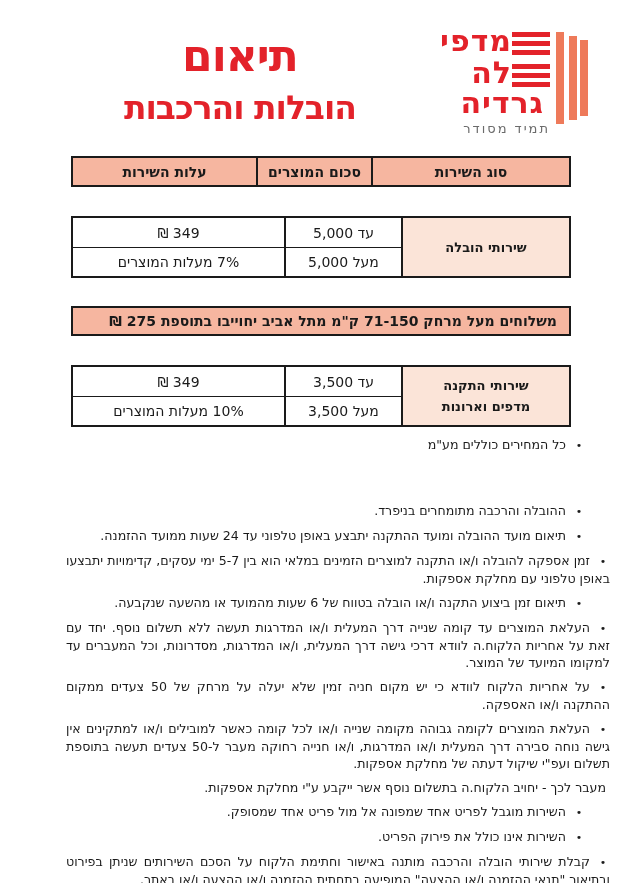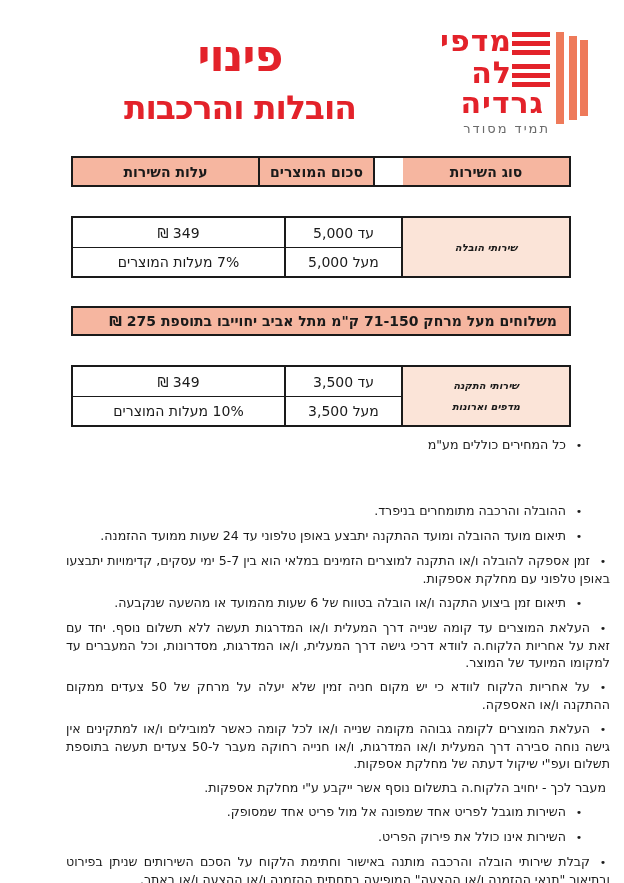--- a/index.html
+++ b/index.html
@@ -14,60 +14,60 @@
   .logo { position:absolute; left:440px; top:24px; width:150px; height:120px; }
   .logo-text { position:absolute; right:48px; direction:rtl; color:#e3222a; font-weight:bold; font-size:30px; line-height:30px; letter-spacing:1px; }
   .logo-bar { position:absolute; height:5px; background:#e3222a; }
   .logo-stripe { position:absolute; background:#ee7a5a; width:8px; }
   .logo-tag { position:absolute; right:40px; top:97px; direction:rtl; color:#6b6b6b; font-size:13px; letter-spacing:2px; }
   
   .tbl { position:absolute; left:71px; width:500px; border:2px solid #1a1a1a; border-left-width:2px; box-sizing:border-box; direction:rtl; }
   .row { display:flex; flex-direction:row; }
   .cell { box-sizing:border-box; display:flex; align-items:center; justify-content:center; font-size:14px; }
   .hdr { background:#f6b6a0; font-weight:bold; font-size:14px; }
-  .svc { background:#fbe4d8; font-weight:bold; font-size:10px; text-align:center; line-height:21px;font-style:italic; }
+  .svc { background:#fbe4d8; font-weight:bold; font-size:13px; text-align:center; line-height:21px; }
   .c2 { width:115px; border-right:2px solid #1a1a1a; }
   .c3 { width:164px; border-right:2px solid #1a1a1a; }
   .c-all { flex:1; }
   .split { display:flex; flex-direction:column; }
   .split .cell { height:29px; }
   .split .cell + .cell { border-top:1px solid #1a1a1a; }
   .notice { position:absolute; left:71px; top:306px; width:500px; height:30px; box-sizing:border-box; border:2px solid #1a1a1a;
     background:#f6b6a0; direction:rtl; font-weight:bold; font-size:14px; display:flex; align-items:center; padding-right:12px; white-space:nowrap; }
   
   .bullets { position:absolute; left:66px; top:436px; width:544px; direction:rtl; font-size:12.6px; line-height:17px; color:#1a1a1a; }
   .b { margin-bottom:7px; text-align:justify; }
   .b .dot { display:inline-block; width:14px; text-align:center; margin-left:6px; font-size:11px; }
   .b.plain { }
 </style>
 </head>
 <body>
 
-<div class="title-main">פינוי</div>
+<div class="title-main">תיאום</div>
 <div class="title-sub">הובלות והרכבות</div>
 
 <div class="logo">
   <div class="logo-stripe" style="right:26px; top:8px; height:92px;"></div>
   <div class="logo-stripe" style="right:13px; top:12px; height:84px;"></div>
   <div class="logo-stripe" style="right:2px; top:16px; height:76px;"></div>
   <div class="logo-bar" style="right:40px; top:8px; width:38px;"></div>
   <div class="logo-bar" style="right:40px; top:17px; width:38px;"></div>
   <div class="logo-bar" style="right:40px; top:26px; width:38px;"></div>
   <div class="logo-bar" style="right:40px; top:40px; width:38px;"></div>
   <div class="logo-bar" style="right:40px; top:49px; width:38px;"></div>
   <div class="logo-bar" style="right:40px; top:58px; width:38px;"></div>
   <div class="logo-text" style="top:2px; right:78px;">מדפי</div>
   <div class="logo-text" style="top:34px; right:78px;">לה</div>
   <div class="logo-text" style="top:64px; right:46px;">גרדיה</div>
   <div class="logo-tag">תמיד מסודר</div>
 </div>
 
 <div class="tbl" style="top:156px; height:31px;">
   <div class="row" style="height:27px;">
-    <div class="cell hdr c3" style="border-right:none; width:166px;margin-left:28px;">סוג השירות</div>
+    <div class="cell hdr c3" style="border-right:none; width:196px;">סוג השירות</div>
     <div class="cell hdr c2" style="width:115px;">סכום המוצרים</div>
     <div class="cell hdr c-all" style="border-right:2px solid #1a1a1a;">עלות השירות</div>
   </div>
 </div>
 
 <div class="tbl" style="top:216px; height:62px;">
   <div class="row" style="height:58px;">
     <div class="cell svc" style="width:166px;">שירותי הובלה</div>
     <div class="split" style="width:115px; border-right:2px solid #1a1a1a;text-align:center;">
       <div class="cell">עד 5,000</div>

